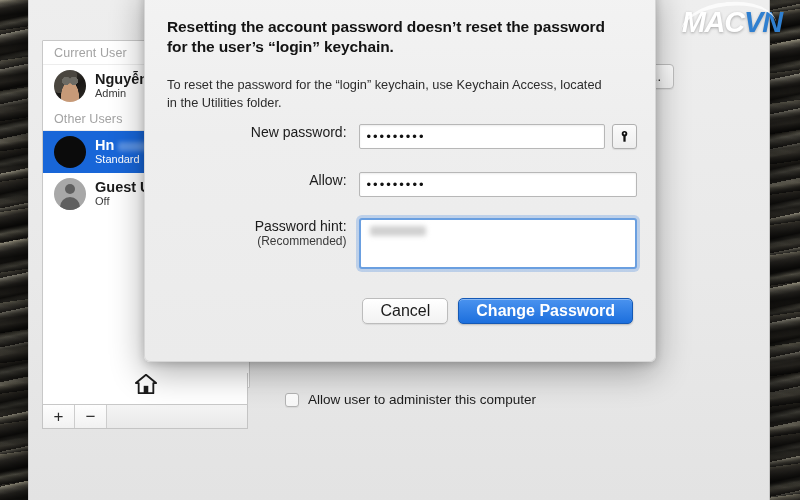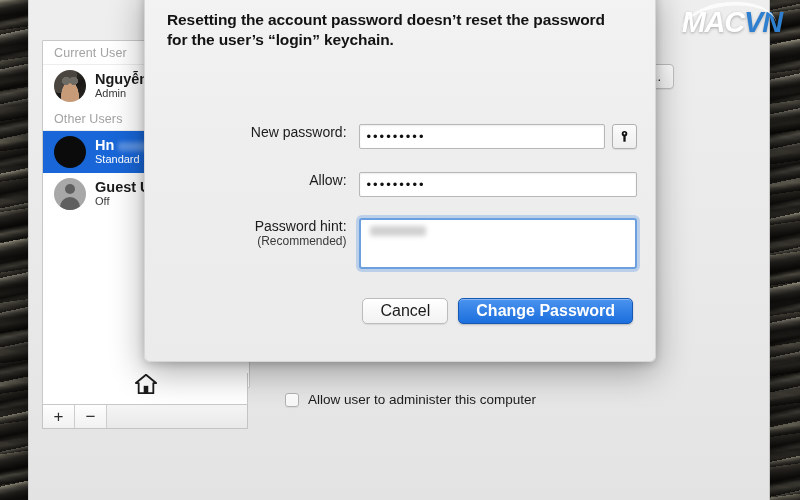--- a/index.html
+++ b/index.html
@@ -323,21 +323,21 @@
     background: linear-gradient(#f3f3f3 0%, #eeeeee 40%, #ebebeb 100%);
     border: 1px solid #d6d6d6;
     border-top: none;
     border-radius: 0 0 6px 6px;
     box-shadow: 0 10px 34px rgba(0,0,0,0.33), 0 2px 8px rgba(0,0,0,0.18);
   }
 
   .sheet-title {
     position: absolute;
     left: 22px;
-    top: 24px;
+    top: 31px;
     width: 462px;
     font-size: 15.5px;
     font-weight: 700;
     color: #131313;
     line-height: 1.32;
     letter-spacing: -0.1px;
   }
 
   .sheet-sub {
     position: absolute;
@@ -542,20 +542,21 @@
       </div>
 
 
     </div>
   </div>
 
   <div class="sheet">
 
     <div class="sheet-title">Resetting the account password doesn’t reset the password for the user’s “login” keychain.</div>
 
+    <div class="sheet-sub">To reset the password for the “login” keychain, use Keychain Access, located in the Utilities folder.</div>
 
     <div class="field-row" style="left:22px; top:138px; width:470px;">
       <div class="field-label">New password:</div>
       <div class="text-input" style="width:250px; height:25px;" placeholder="">•••••••••</div>
       <div class="key-button">
         <svg viewBox="0 0 16 16" width="13" height="13">
           <circle cx="8" cy="4.6" r="3.4" fill="#111"></circle>
           <circle cx="8" cy="4.3" r="1.15" fill="#fff"></circle>
           <rect x="6.6" y="6.8" width="2.8" height="7.6" fill="#111"></rect>
         </svg>

